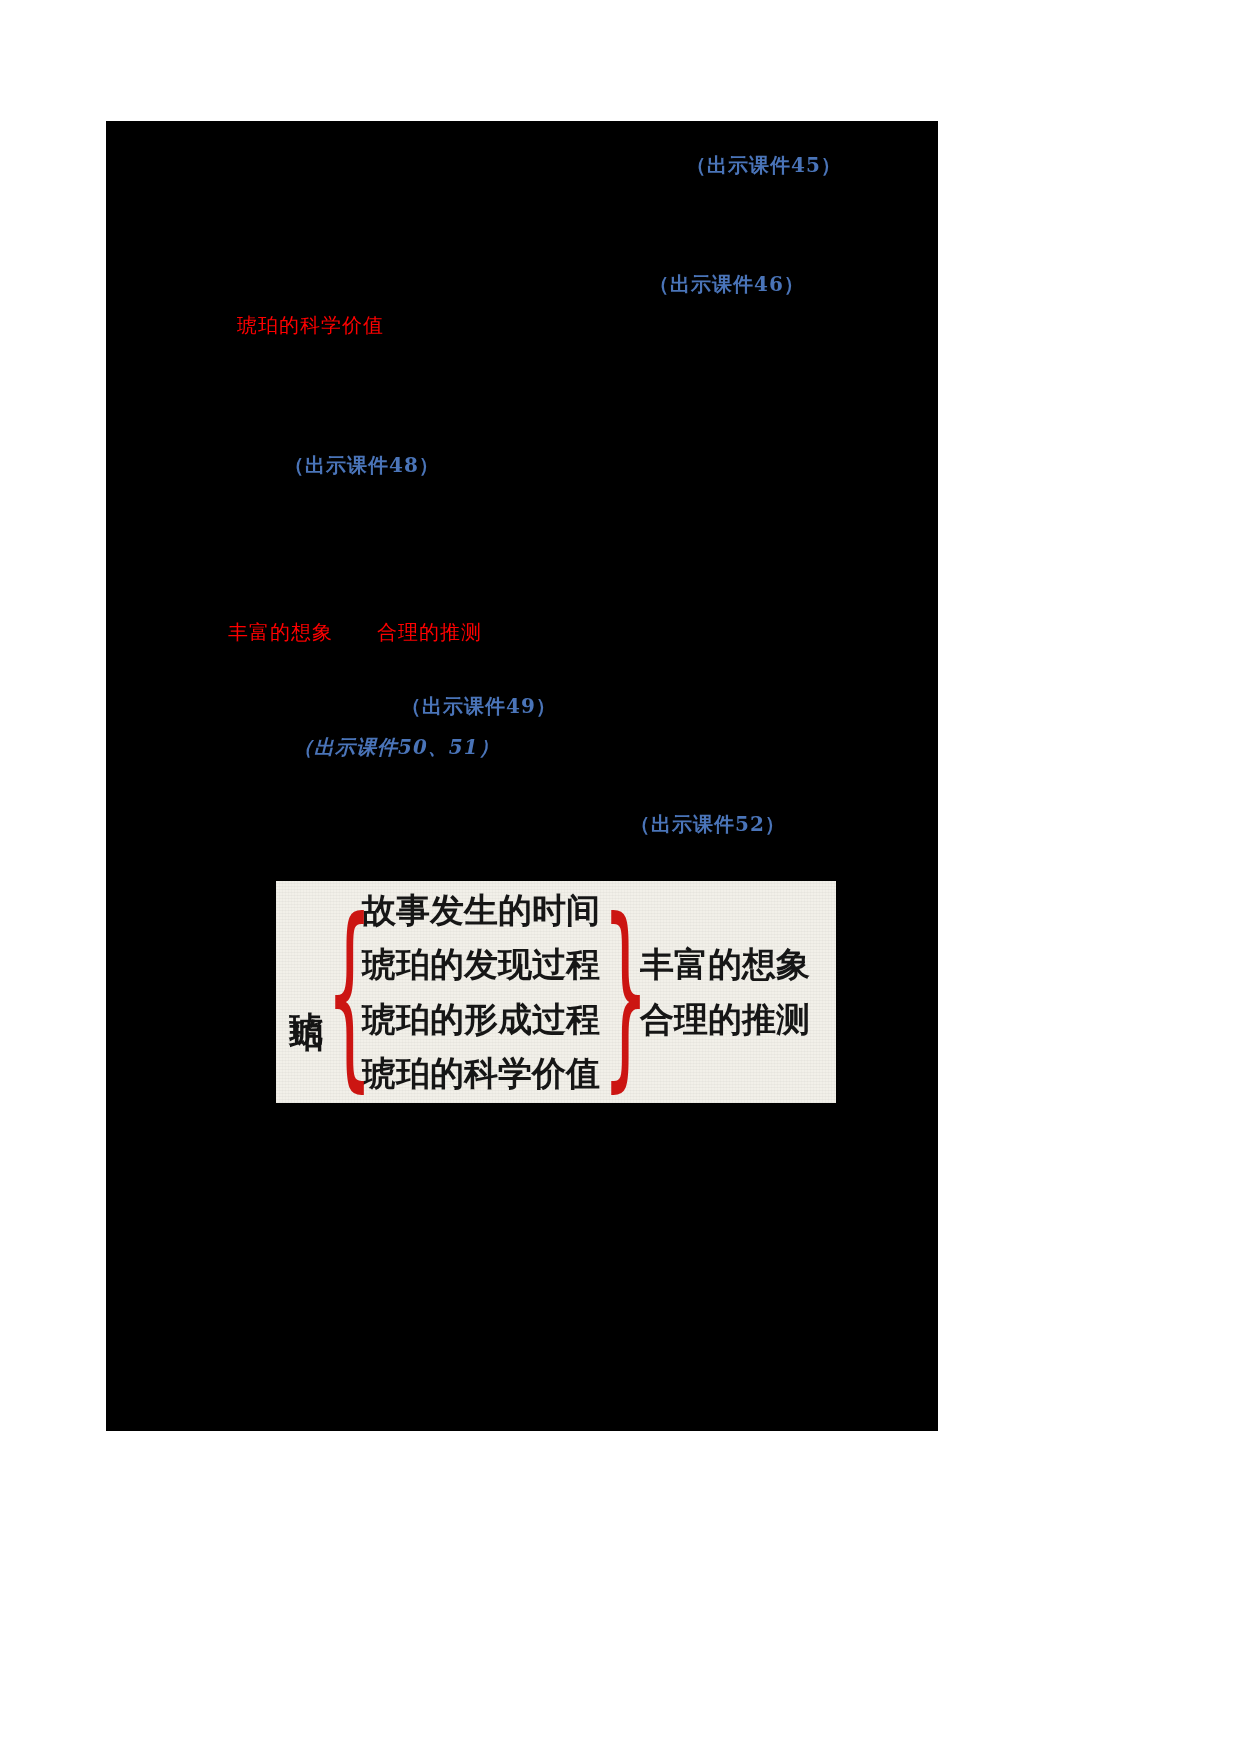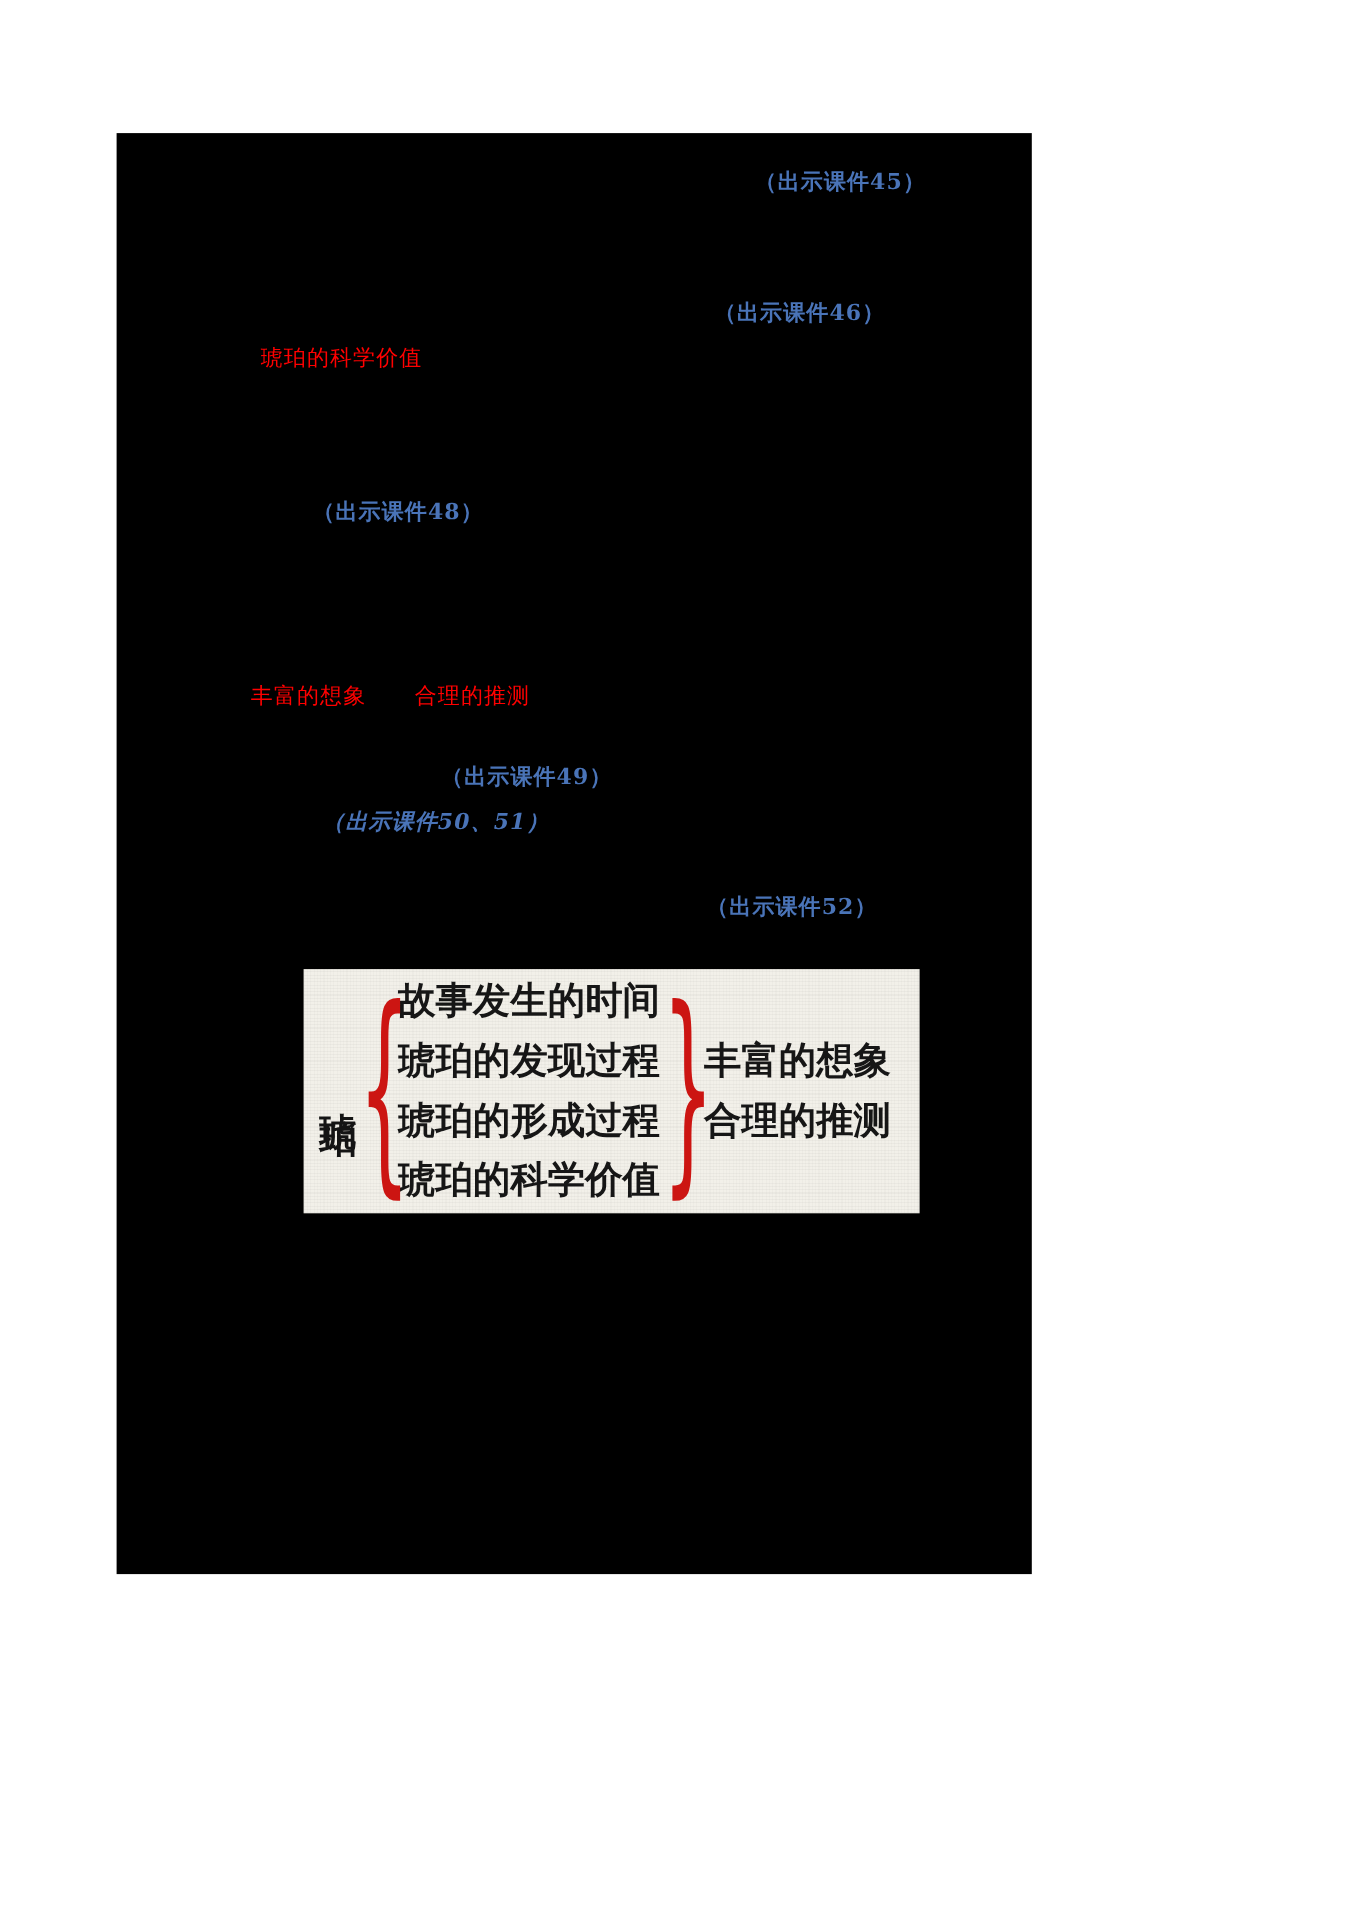--- a/index.html
+++ b/index.html
@@ -28,21 +28,21 @@
   .blue { color: #4a74b8; font-weight: bold; }
   .red  { color: #ff0000; }
 
   .frag.c45 { left: 580px; top: 32px; }
   .frag.c46 { left: 543px; top: 151px; text-align: right; }
   .frag.science { left: 131px; top: 192px; }
   .frag.c48 { left: 178px; top: 332px; }
   .frag.rednote { left: 122px; top: 499px; display: flex; gap: 44px; }
   .frag.c49 { left: 295px; top: 573px; }
   .frag.c50 { left: 187px; top: 614px; font-style: italic; }
-  .frag.c52 { left: 536px; top: 691px; text-align: center; }
+  .frag.c52 { left: 524px; top: 691px; text-align: center; }
 
   .diagram {
     position: absolute;
     left: 170px;
     top: 760px;
     width: 560px;
     height: 222px;
     background-color: #f2f0e9;
     background-image: repeating-linear-gradient(0deg, rgba(0,0,0,0.03) 0px, rgba(0,0,0,0.03) 1px, transparent 1px, transparent 3px),
                       repeating-linear-gradient(90deg, rgba(0,0,0,0.02) 0px, rgba(0,0,0,0.02) 1px, transparent 1px, transparent 3px);

